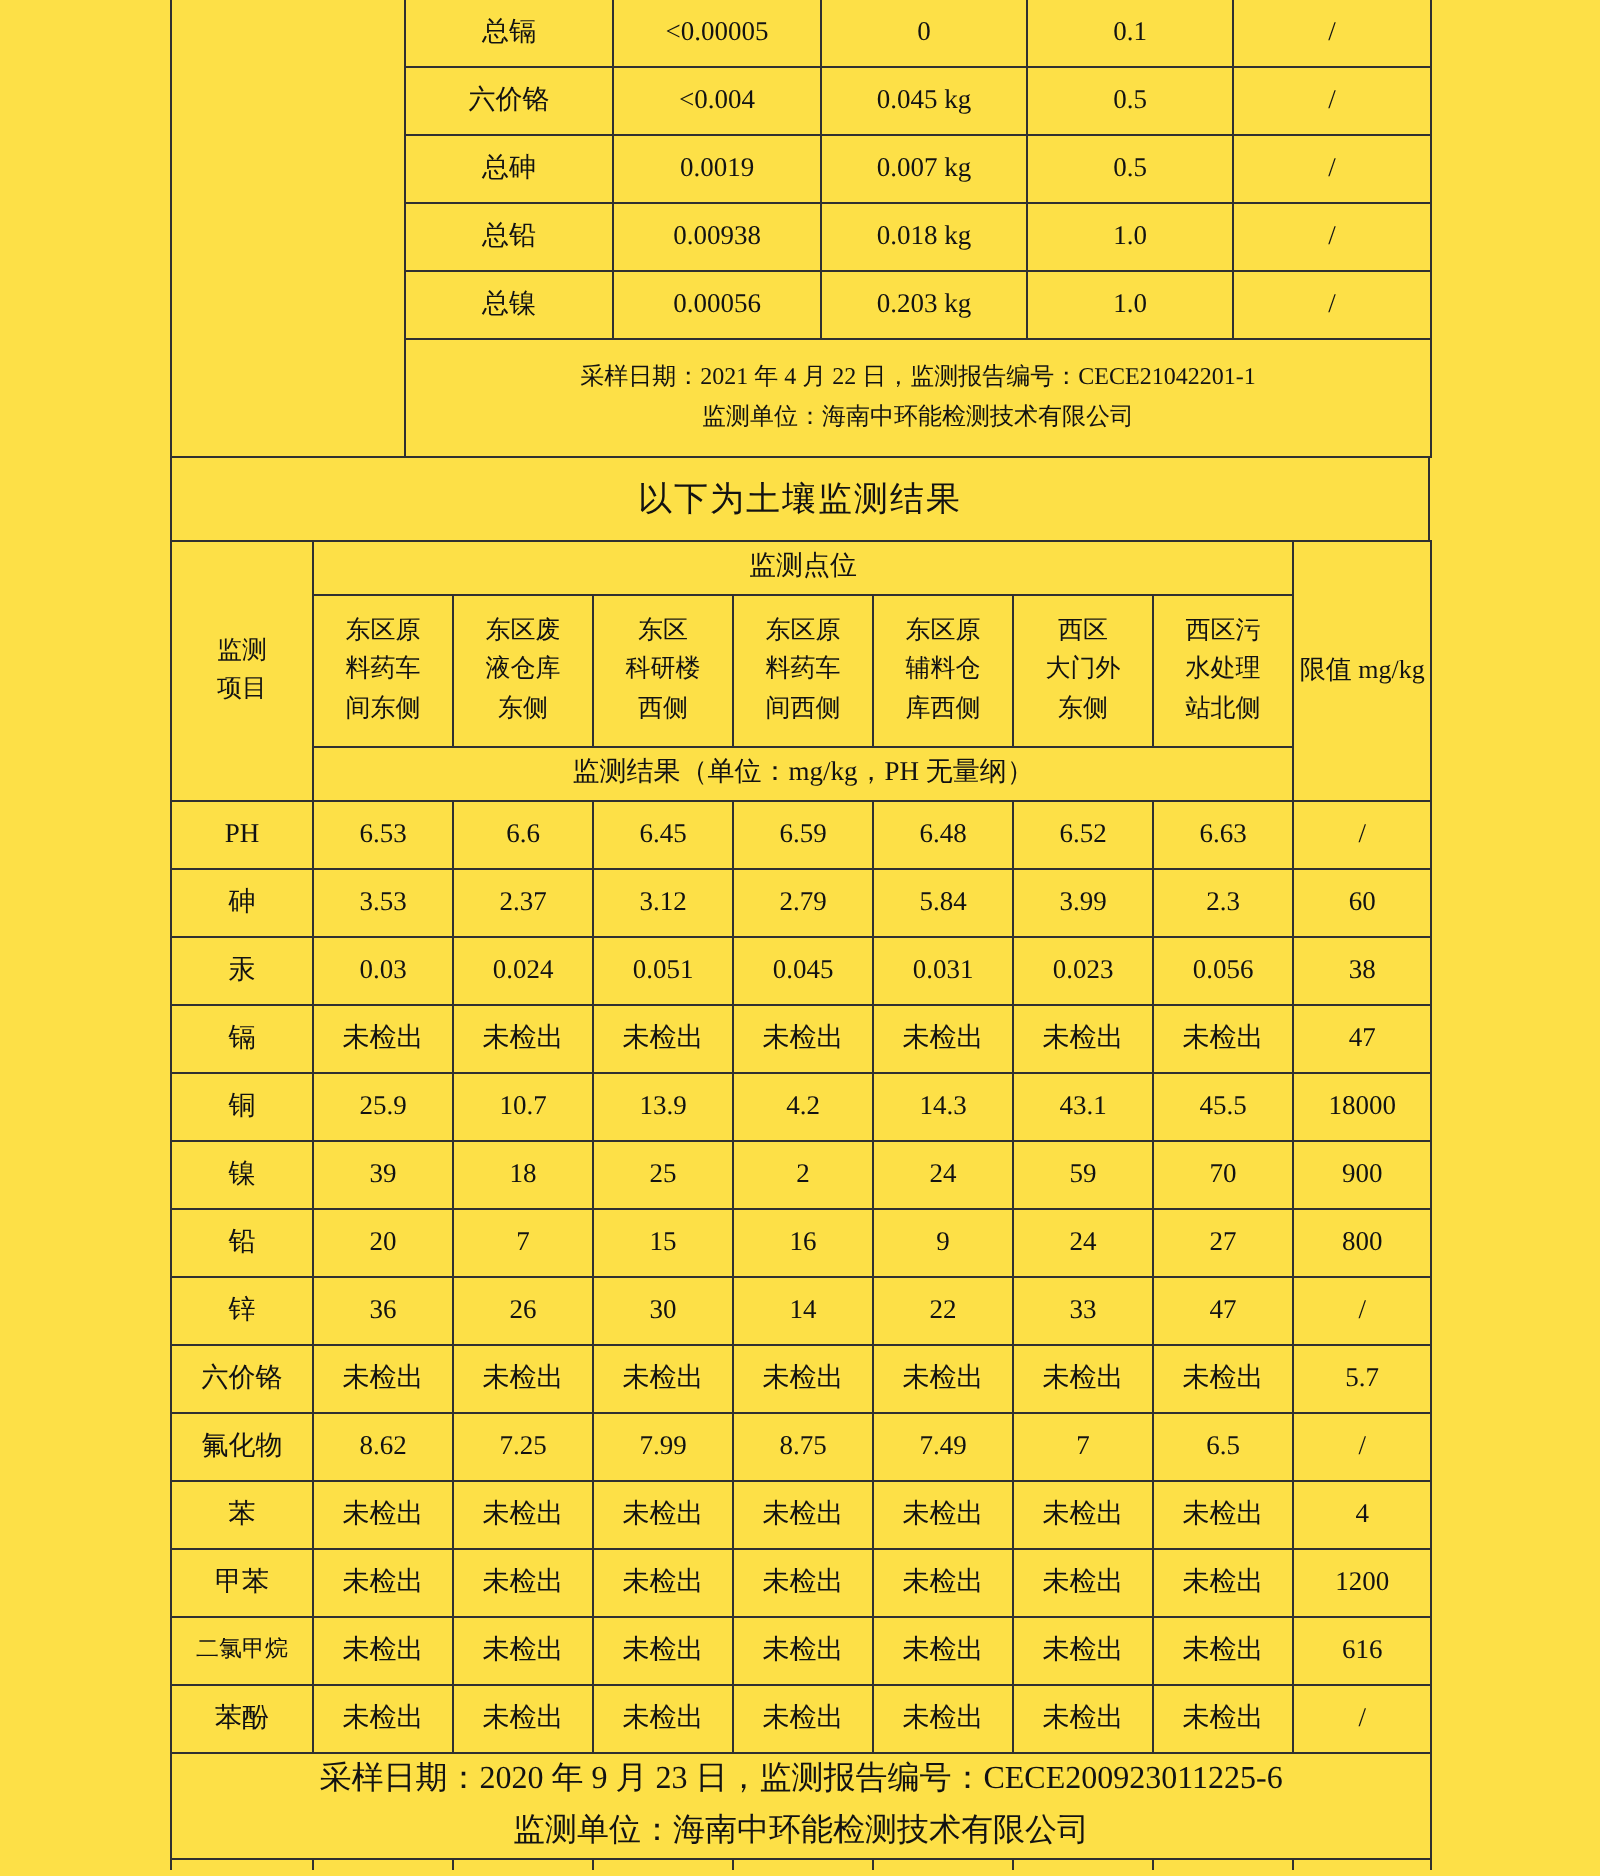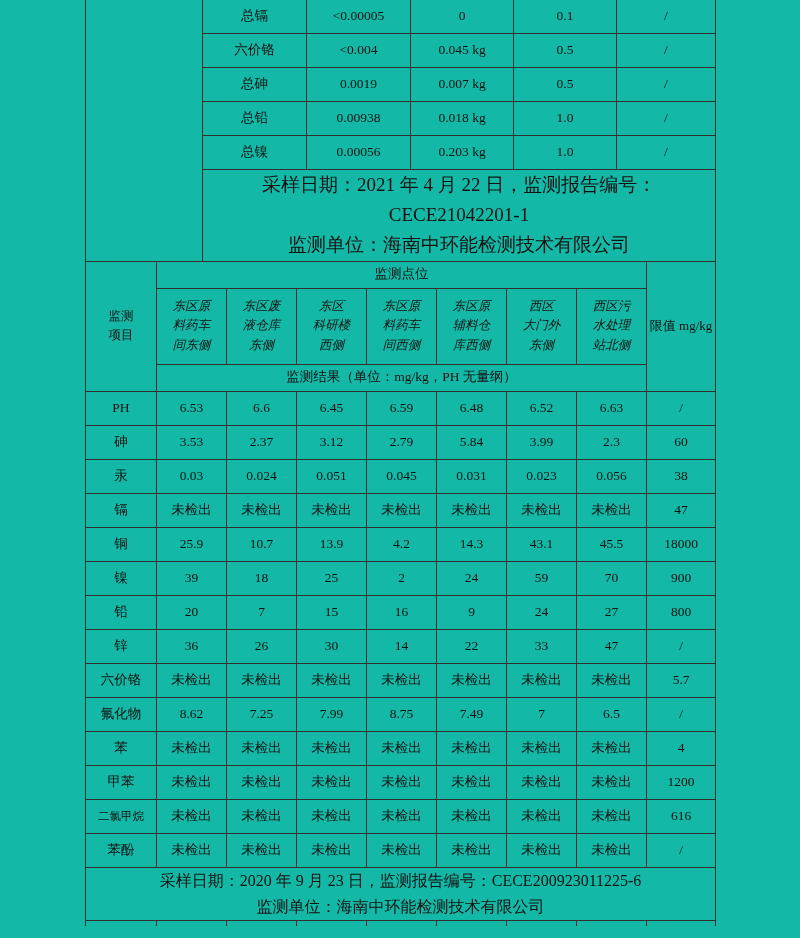--- a/index.html
+++ b/index.html
@@ -1,40 +1,40 @@
 <!DOCTYPE html>
 <html><head>
 <meta charset="utf-8">
 <style>
   html,body { margin:0; padding:0; background:#ffffff; }
   .page {
     position:relative; width:800px; height:938px; overflow:hidden;
-    background:#14b8a6; color:#121212;
+    background:#fde047; color:#121212;
     font-family:"Liberation Serif","DejaVu Serif",serif;
   }
   .doc { position:absolute; left:85px; top:0; width:630px; }
   table.t { border-collapse:collapse; table-layout:fixed; width:630px; margin-top:-1px; }
   table.t.first { margin-top:0; }
   td {
     border:1px solid #303030; text-align:center; vertical-align:middle;
     font-size:13.5px; padding:0; overflow:hidden; line-height:1.25;
   }
   .ww tr.r1 td { border-top:none; }
   .ww td.blank { border-top:none; }
   tr.rww { height:34px; }
   tr.rww1 { height:33px; }
-  td.foot { height:58px; font-size:19px; }
+  td.foot { height:58px; font-size:12px; }
   td.foot div { line-height:1.6; }
   .section {
     width:628px; height:41px; border:1px solid #303030; margin-top:-1px;
     display:flex; align-items:center; justify-content:center;
     font-size:17px; letter-spacing:1px;
   }
   tr.hdr1 { height:27px; }
-  tr.hdr2 { height:76px;font-style:italic; }
+  tr.hdr2 { height:76px; }
   tr.hdr3 { height:27px; }
   tr.data { height:34px; }
   td.pt { font-size:12.5px; white-space:pre-line; line-height:1.55; }
   td.lim2 { font-size:13px; line-height:1.5; }
   td.lab { font-size:13.5px; }
   td.lab.small { font-size:11.5px; }
   td.sfoot { height:52px; font-size:16px; }
   td.sfoot div { line-height:1.6; }
   tr.stub { height:6px; }
   tr.stub td { border-bottom:none; }
@@ -93,20 +93,21 @@
       </tr>
       <tr>
         <td class="foot" colspan="5">
           <div>采样日期：2021 年 4 月 22 日，监测报告编号：CECE21042201-1</div>
           <div>监测单位：海南中环能检测技术有限公司</div>
         </td>
       </tr>
     </tbody>
       </table>
 
+    <div class="section">以下为土壤监测结果</div>
 
     <table class="t main">
       <colgroup>
           <col style="width:71px">
           <col style="width:70px">
           <col style="width:70px">
           <col style="width:70px">
           <col style="width:70px">
           <col style="width:70px">
           <col style="width:70px">

